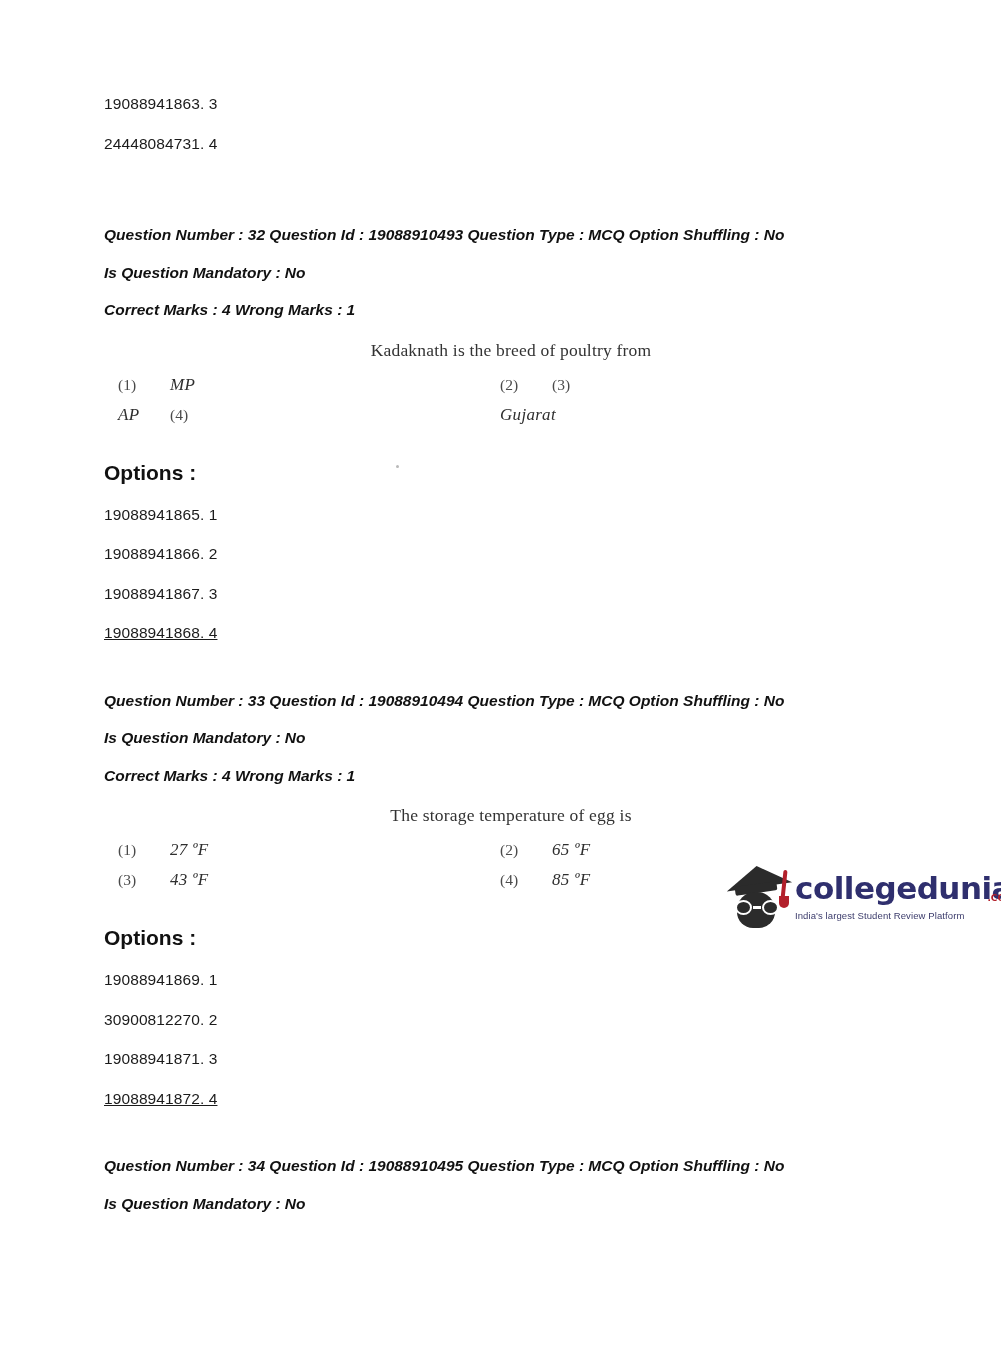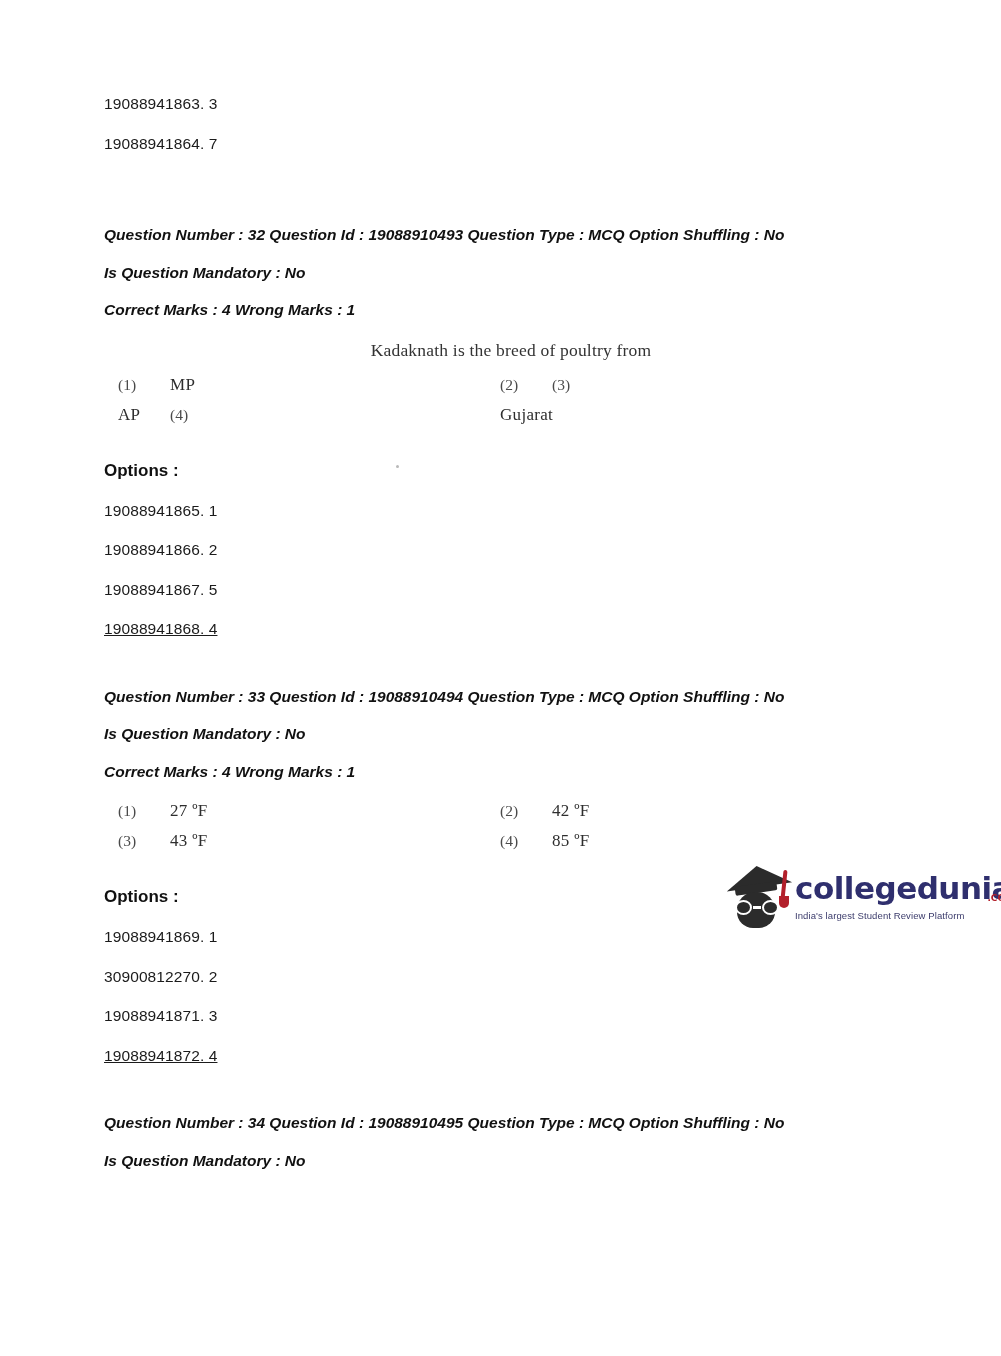--- a/index.html
+++ b/index.html
@@ -77,25 +77,26 @@
     color: #333;
   }
   .scan-num {
     font-size: 15.5px;
     color: #4a4a4a;
   }
   .scan-txt {
     font-size: 17px;
     color: #2e2e2e;
     letter-spacing: 0.3px;
+    font-style: italic;
   }
 
   .options-label {
     font-weight: bold;
-    font-size: 17px;
+    font-size: 21px;
     color: #111;
     margin: 0 0 22px 0;
   }
 
   .speck {
     position: absolute;
     width: 3px;
     height: 3px;
     background: #b9b9b9;
     border-radius: 50%;
@@ -228,21 +229,21 @@
   }
 </style>
 </head>
 <body>
 
 <div class="page">
 
   <div class="content">
 
     <div class="optline">19088941863. 3</div>
-    <div class="optline">19088941864. 7</div>
+    <div class="optline">24448084731. 4</div>
 
     <div class="gap-lg"></div>
 
     <div>
       <div class="meta">Question Number : 32 Question Id : 19088910493 Question Type : MCQ Option Shuffling : No</div>
       <div class="meta">Is Question Mandatory : No</div>
       <div class="meta">Correct Marks : 4 Wrong Marks : 1</div>
 
       <div class="scan">
         <div class="scan-stem">Kadaknath is the breed of poultry from</div>
@@ -255,37 +256,38 @@
           <div class="scan-num">(4)</div>
           <div class="scan-txt">Gujarat</div>
         </div>
       </div>
 
       <div class="gap-md"></div>
 
       <div class="options-label">Options :</div>
       <div class="optline">19088941865. 1</div>
       <div class="optline">19088941866. 2</div>
-      <div class="optline">19088941867. 5</div>
+      <div class="optline">19088941867. 3</div>
       <div class="optline">19088941868. 4</div>
     </div>
 
     <div class="gap-lg"></div>
 
     <div>
       <div class="meta">Question Number : 33 Question Id : 19088910494 Question Type : MCQ Option Shuffling : No</div>
       <div class="meta">Is Question Mandatory : No</div>
       <div class="meta">Correct Marks : 4 Wrong Marks : 1</div>
 
       <div class="scan">
+        <div class="scan-stem">The storage temperature of egg is</div>
         <div class="scan-opts">
           <div class="scan-num">(1)</div>
           <div class="scan-txt">27 ºF</div>
           <div class="scan-num">(2)</div>
-          <div class="scan-txt">42 ºF</div>
+          <div class="scan-txt">65 ºF</div>
           <div class="scan-num">(3)</div>
           <div class="scan-txt">43 ºF</div>
           <div class="scan-num">(4)</div>
           <div class="scan-txt">85 ºF</div>
         </div>
       </div>
 
       <div class="gap-md"></div>
 
       <div class="options-label">Options :</div>

